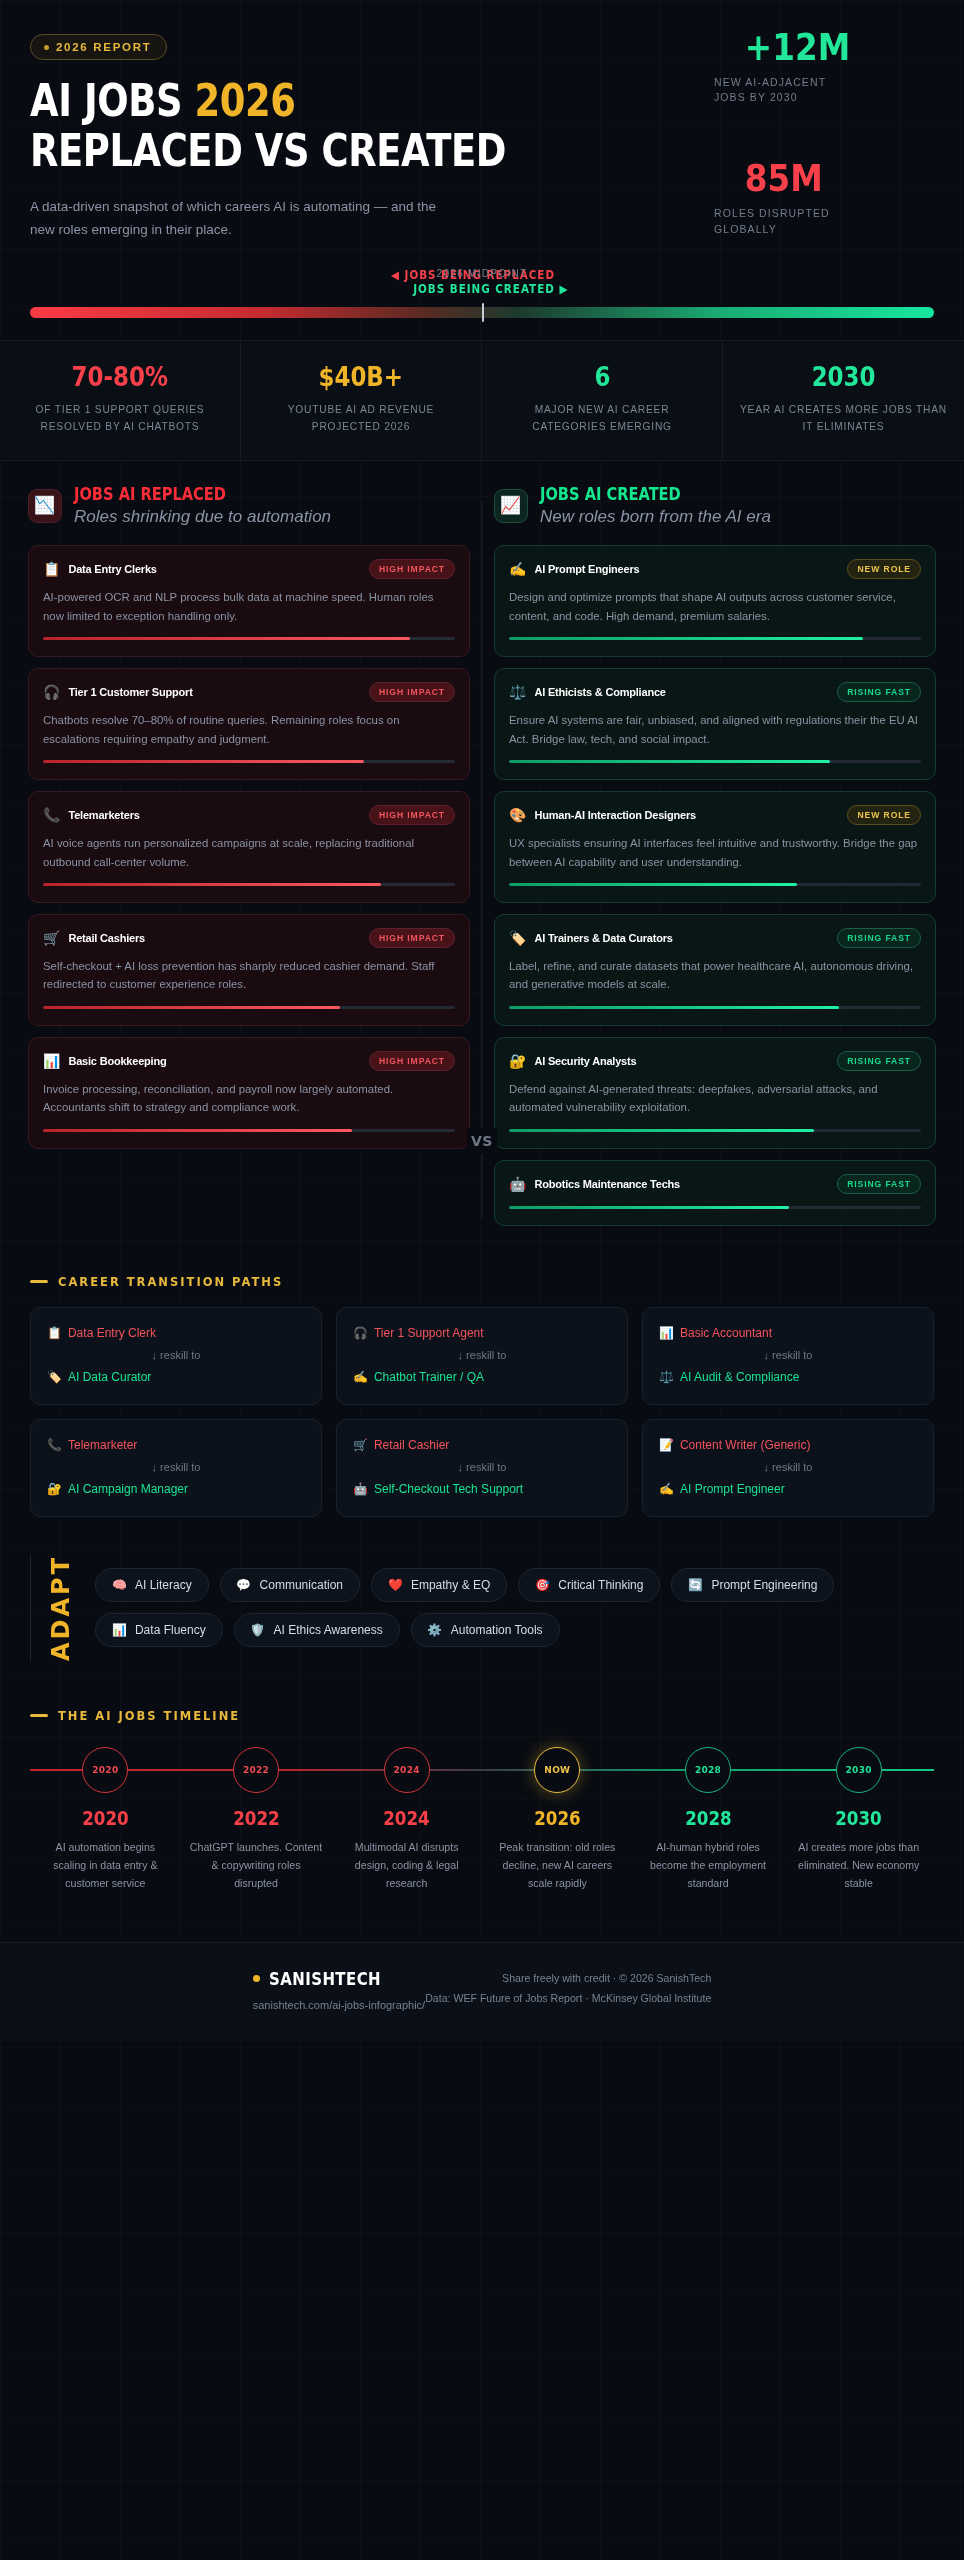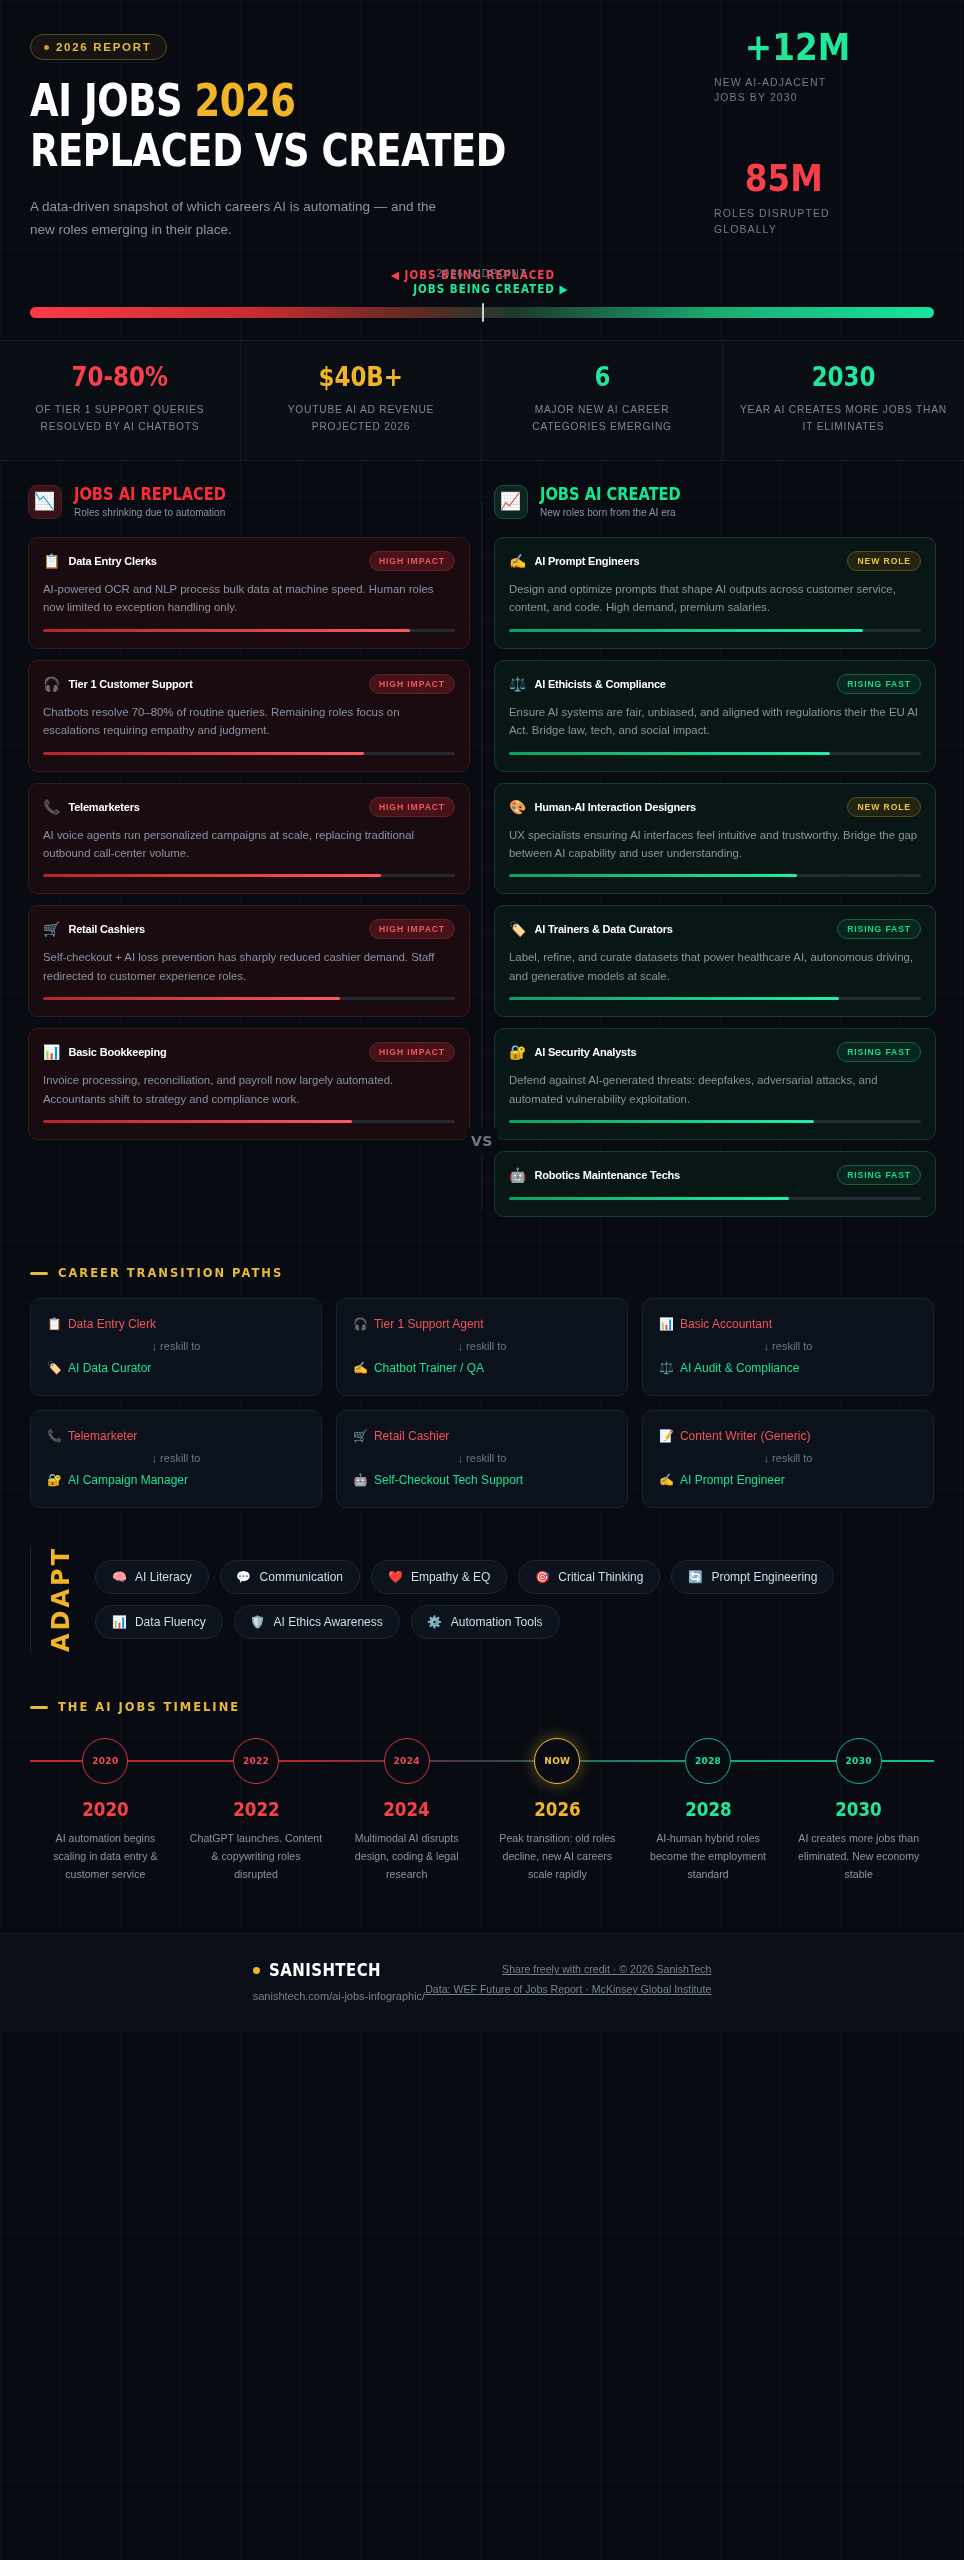--- a/index.html
+++ b/index.html
@@ -109,21 +109,21 @@
     align-items: center; justify-content: center; font-size: 17px;
   }
   .col-icon.red { background: rgba(120,28,34,0.45); border: 1px solid #48202a; }
   .col-icon.green { background: rgba(16,64,48,0.5); border: 1px solid #1d4c3b; }
   .col-title {
     font-family: "DejaVu Sans", sans-serif; font-weight: 700; font-size: 17px;
     letter-spacing: 0px; transform: scaleX(0.86); transform-origin: left; line-height: 1.15;
   }
   .col-title.red { color: #fb2d38; }
   .col-title.green { color: #14e88e; }
-  .col-sub { color: #8b94a6; font-size: 10px; margin-top: 3px; }
+  .col-sub { color: #8b94a6; font-size: 17px; margin-top: 3px; font-style: italic; }
 
   .jcard { border-radius: 10px; padding: 13px 14px 16px 14px; margin-bottom: 11px; }
   .jcard.red { background: rgba(36,12,16,0.62); border: 1px solid #3a1820; }
   .jcard.green { background: rgba(8,30,24,0.62); border: 1px solid #143c30; }
   .jrow { display: flex; align-items: center; gap: 8px; }
   .jemoji { font-size: 14px; line-height: 1; }
   .jname { color: #ffffff; font-weight: 700; font-size: 11px; flex: 1; letter-spacing: -0.2px; }
   .pill {
     font-size: 8.6px; font-weight: 700; letter-spacing: 0.9px;
     padding: 4px 9px; border-radius: 11px; white-space: nowrap;
@@ -218,21 +218,21 @@
     margin-top: 40px; border-top: 1px solid #151c27; background: #0b0f17;
     padding: 26px 30px 30px 30px; display: flex; justify-content: center; align-items: flex-start;
   }
   .brand-row { display: flex; align-items: center; gap: 9px; }
   .brand-dot { width: 7px; height: 7px; border-radius: 50%; background: #f0b429; }
   .brand {
     color: #ffffff; font-family: "DejaVu Sans", sans-serif; font-weight: 700;
     font-size: 17px; letter-spacing: 0.5px; transform: scaleX(0.88); transform-origin: left;
   }
   .brand-url { margin-top: 10px; color: #78818f; font-size: 11px; }
-  .foot-right { text-align: right; color: #78818f; font-size: 10.6px; line-height: 1.85; text-decoration: underline; }
+  .foot-right { text-align: right; color: #78818f; font-size: 10.6px; line-height: 1.85; }
 </style>
 </head>
 <body>
 
 <div class="page">
 
   <div class="header">
     <div class="badge">
       <span class="dot"></span>
       <span>2026 REPORT</span>

